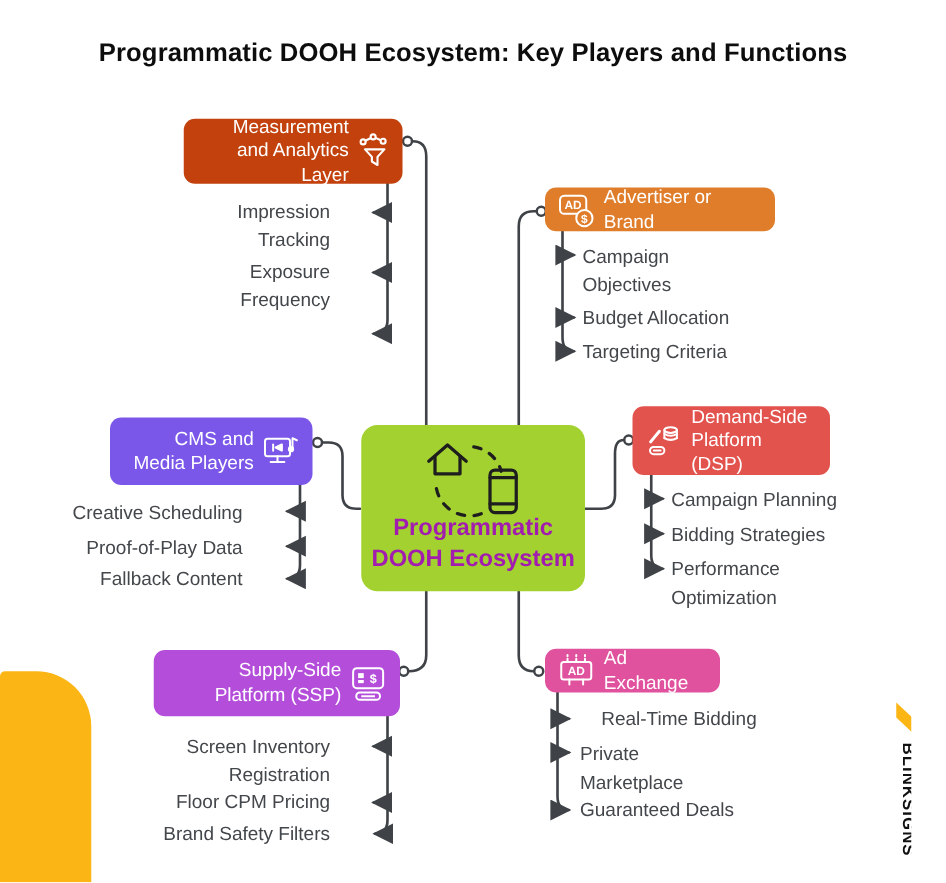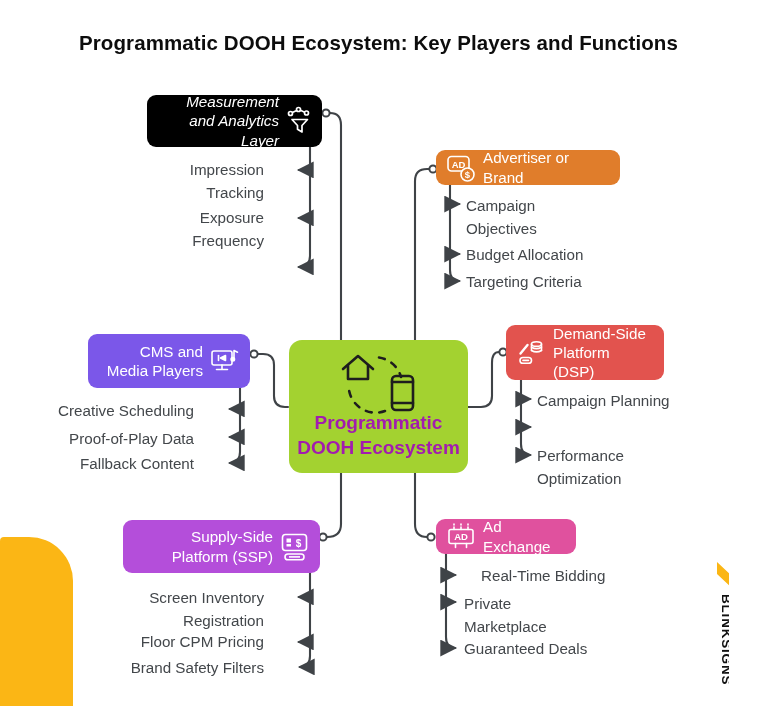--- a/index.html
+++ b/index.html
@@ -118,21 +118,21 @@
         <path d="M13,14.5 V28 H33 V14.5"></path>
         <rect x="57" y="25" width="21" height="34" rx="4"></rect>
         <path d="M57,31 H78 M57,52 H78"></path>
         <path d="M44,6.5 A27,27 0 0 1 66,26" stroke-dasharray="6 7.5"></path>
         <path d="M50,60 A27,27 0 0 1 14,39" stroke-dasharray="6 7.5"></path>
       </svg>
     </span>
     <div class="c-label">Programmatic DOOH Ecosystem</div>
   </div>
 
-  <div class="node t-right" style="left: 147px; top: 95px; width: 175px; height: 52px; background-color: #000000; font-style: italic; --c: #4585ec;">
+  <div class="node t-right" style="left: 147px; top: 95px; width: 175px; height: 52px; background-color: #c2410c; --c: #4585ec;">
     <span class="ttl" style="width:132px;">Measurement and Analytics Layer</span>
     <span class="icn">
       <svg width="26" height="30" viewBox="0 0 26 30" fill="none" stroke="#ffffff" stroke-width="1.7" stroke-linejoin="round">
         <circle cx="4.5" cy="7.5" r="2"></circle>
           <circle cx="12.5" cy="3.5" r="2"></circle>
           <circle cx="20.5" cy="7" r="2"></circle>
         <path d="M6.3,6.6 L10.7,4.4 M14.4,4.3 L18.7,6.2"></path>
         <path d="M6,13.5 H21.5 L16,19.5 V26 L11.5,23.2 V19.5 Z"></path>
       </svg>
     </span>
@@ -210,20 +210,21 @@
 
   <div class="item i-left" style="left:466px; top:194px; width:132px;">Campaign Objectives</div>
   <div class="item i-left" style="left:466px; top:243px; width:150px;">Budget Allocation</div>
   <div class="item i-left" style="left:466px; top:270px; width:150px;">Targeting Criteria</div>
 
   <div class="item i-right" style="right:535px; top:399px; width:170px;">Creative Scheduling</div>
   <div class="item i-right" style="right:535px; top:427px; width:170px;">Proof-of-Play Data</div>
   <div class="item i-right" style="right:535px; top:452px; width:170px;">Fallback Content</div>
 
   <div class="item i-left" style="left:537px; top:389px; width:150px;">Campaign Planning</div>
+  <div class="item i-left" style="left:537px; top:417px; width:150px;">Bidding Strategies</div>
   <div class="item i-left" style="left:537px; top:444px; width:118px;">Performance Optimization</div>
 
   <div class="item i-right" style="right:465px; top:586px; width:150px;">Screen Inventory Registration</div>
   <div class="item i-right" style="right:465px; top:630px; width:155px;">Floor CPM Pricing</div>
   <div class="item i-right" style="right:465px; top:656px; width:155px;">Brand Safety Filters</div>
 
   <div class="item i-left" style="left:481px; top:564px; width:140px;">Real-Time Bidding</div>
   <div class="item i-left" style="left:464px; top:592px; width:110px;">Private Marketplace</div>
   <div class="item i-left" style="left:464px; top:637px; width:140px;">Guaranteed Deals</div>
 

